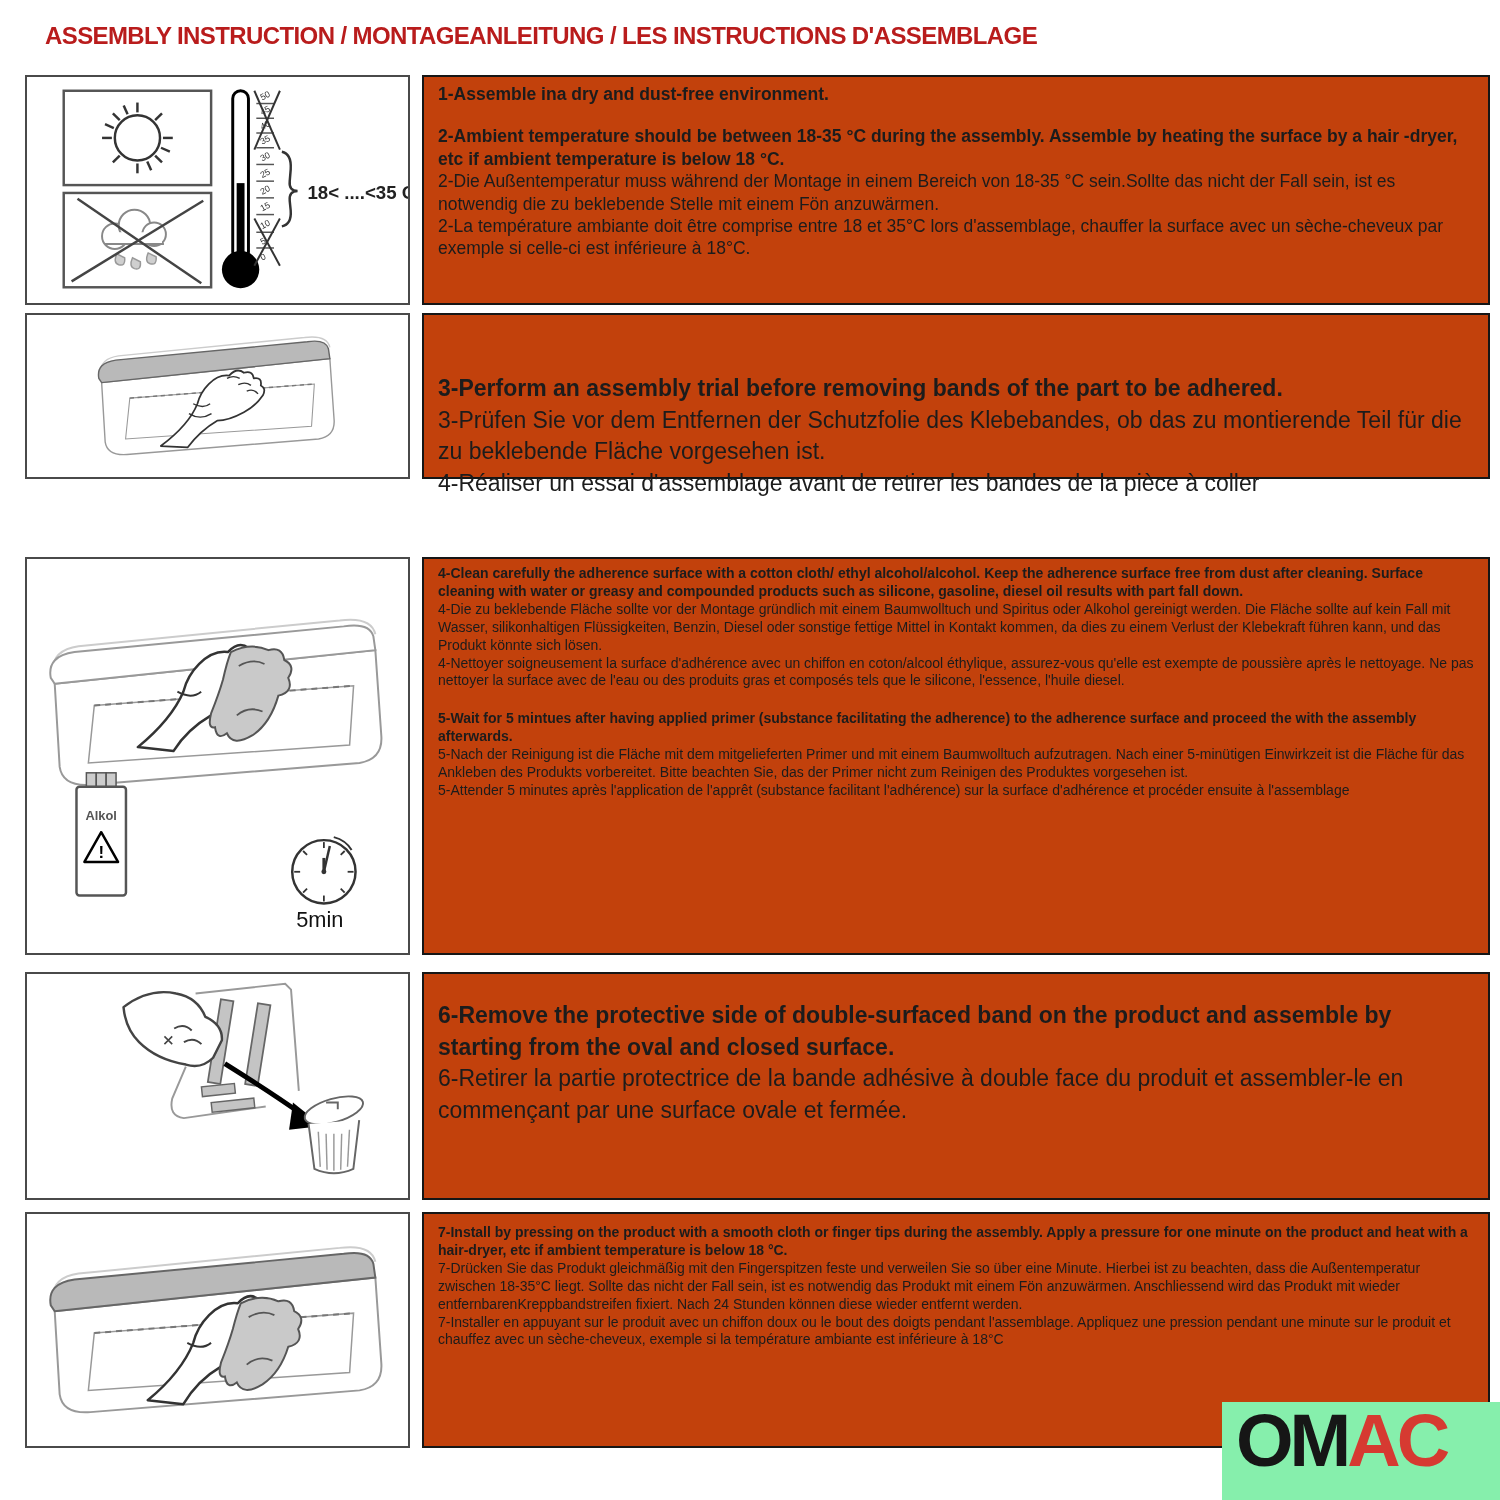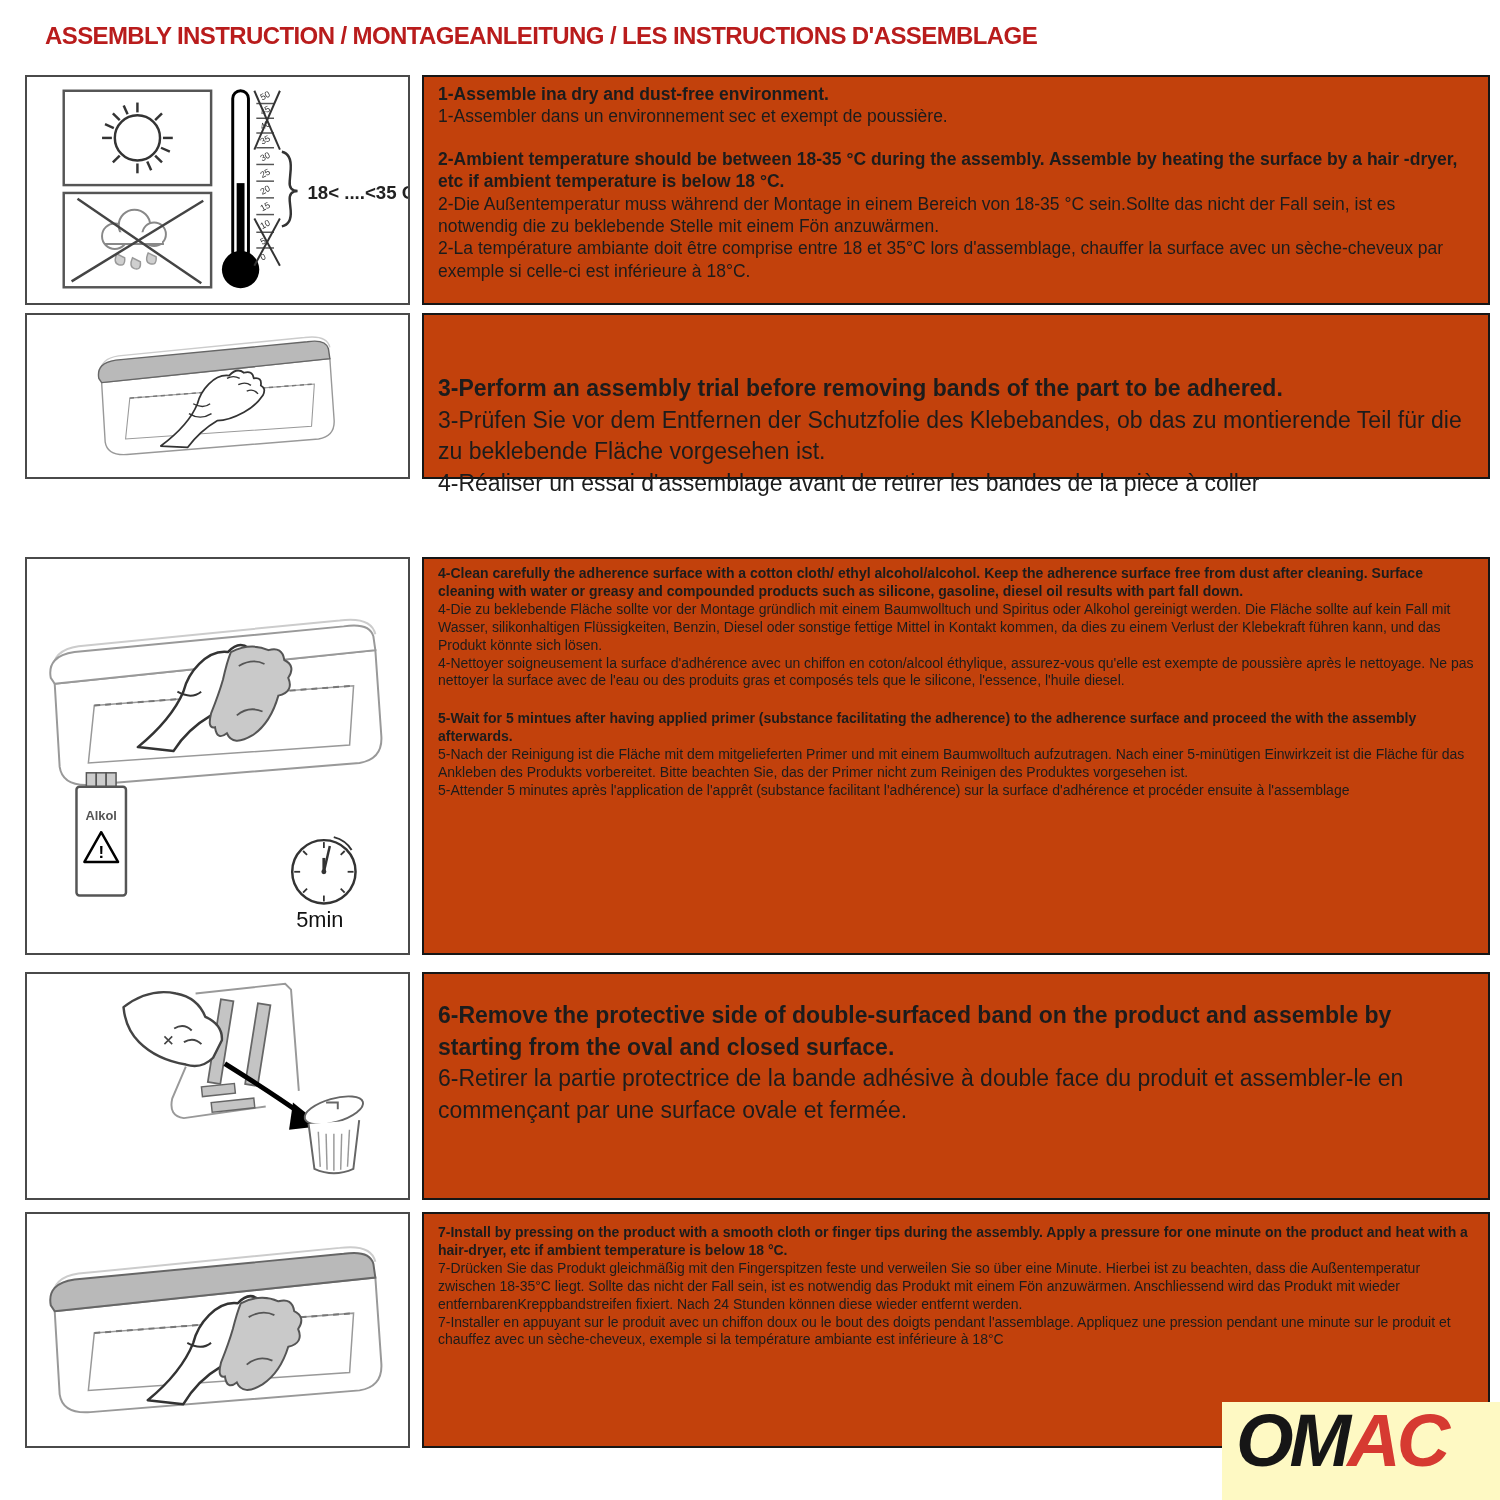--- a/index.html
+++ b/index.html
@@ -11,21 +11,21 @@
   .text-box{position:absolute;left:422px;top:0;width:1068px;height:100%;border:2px solid #161616;background:#c2410c;box-sizing:border-box;padding:6px 14px 4px 14px;}
   .t-small{font-size:14px;line-height:1.28;}
   .t-small1{font-size:17.5px;line-height:1.28;}
   .t-large{font-size:23px;line-height:1.38;}
   p{margin:0;}
   .bold{font-weight:bold;}
   .gap{height:20px;}
   .pad-mid{padding-top:58px;}
   .pad-mid2{padding-top:26px;}
   .pad-sm{padding-top:10px;}
-  .logo-patch{position:absolute;left:1222px;top:1402px;width:278px;height:98px;background:#fef9c3;font-style:italic;}
+  .logo-patch{position:absolute;left:1222px;top:1402px;width:278px;height:98px;background:#86efac;}
   .logo{position:absolute;left:14px;top:2px;font-size:74px;font-weight:bold;letter-spacing:-4px;line-height:1;}
   .logo .lb{color:#161616;}
   .logo .lr{color:#d63a31;}
   svg text{font-family:"Liberation Sans",sans-serif;}
 </style>
 </head>
 <body>
 
 <div class="page-title">ASSEMBLY INSTRUCTION / MONTAGEANLEITUNG / LES INSTRUCTIONS D'ASSEMBLAGE</div>
 
@@ -104,21 +104,20 @@
           <line x1="230" y1="144" x2="256" y2="192"></line>
             <line x1="256" y1="144" x2="230" y2="192"></line>
         </g>
         <path d="M258,76 Q268,78 267,94 L266,106 Q265,116 274,116 Q265,116 266,126 L267,136 Q268,150 258,152" fill="none" stroke="#333" stroke-width="2.5"></path>
         <text x="284" y="124" font-size="19" fill="#222" font-weight="bold">18&lt; ....&lt;35 C</text>
       </g>
     </svg>
   </div>
   <div class="text-box t-small1">
     <p class="bold">1-Assemble ina dry and dust-free environment.</p>
-    <p>1-Assembler dans un environnement sec et exempt de poussière.</p>
     <div class="gap"></div>
     <p class="bold">2-Ambient temperature should be between 18-35 °C  during the assembly. Assemble by heating the surface by a hair -dryer, etc if ambient temperature is below 18 °C.</p>
     <p>2-Die Außentemperatur muss während der Montage in einem Bereich von 18-35 °C  sein.Sollte das nicht der Fall sein, ist es notwendig die zu beklebende Stelle mit einem Fön anzuwärmen.</p>
     <p>2-La température ambiante doit être comprise entre 18 et 35°C lors d'assemblage, chauffer la surface avec un sèche-cheveux par exemple si celle-ci est inférieure à 18°C.</p>
   </div>
 </div>
 
 <div class="row" style="top:313px;height:166px;">
   <div class="figure-box">
     <svg viewBox="0 0 385 230">

